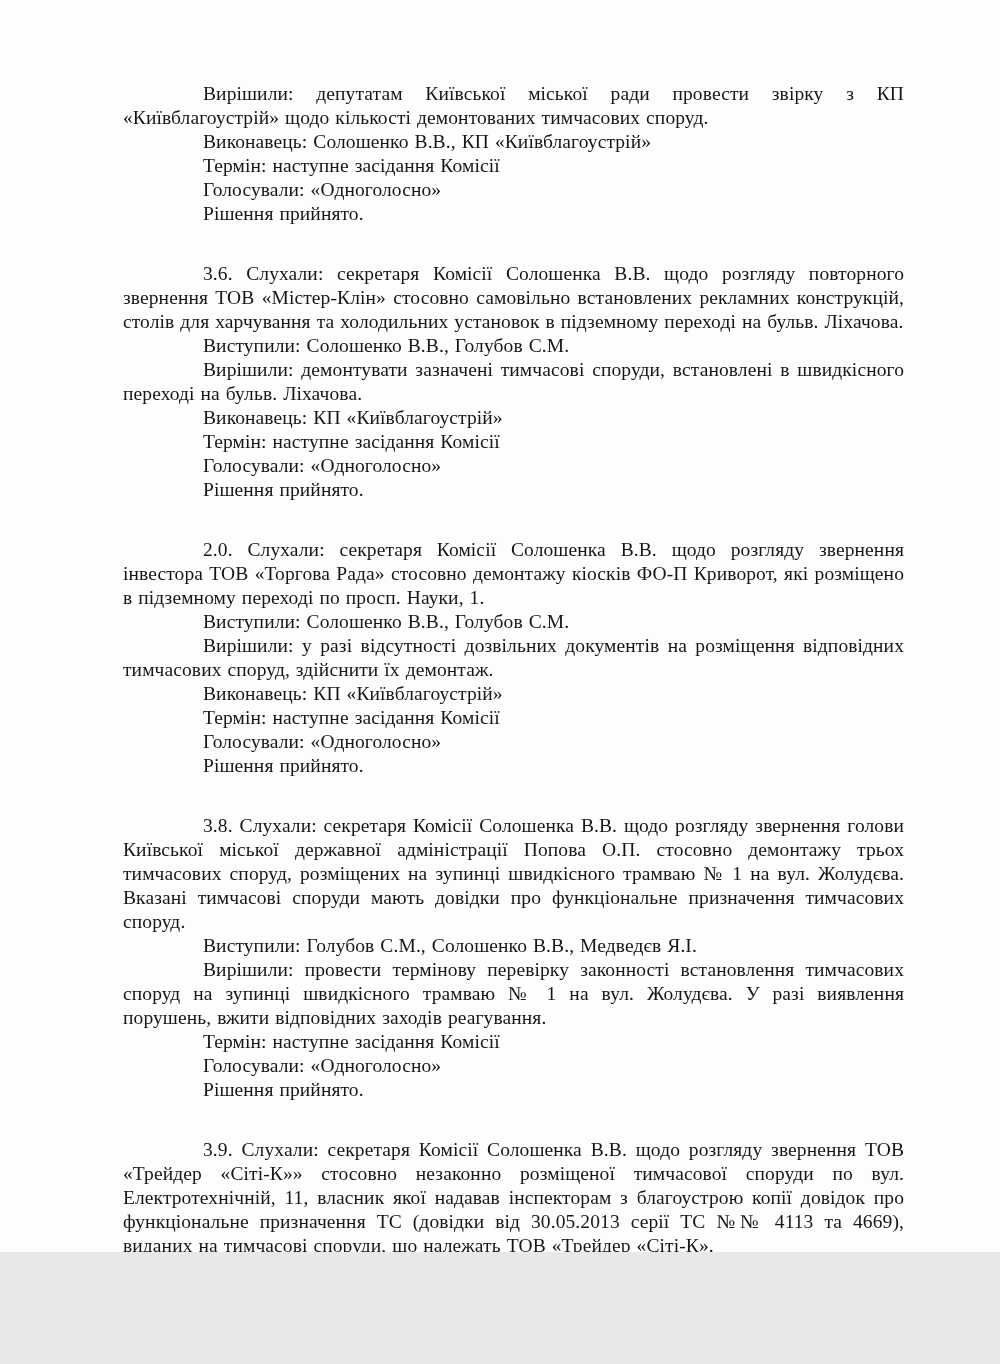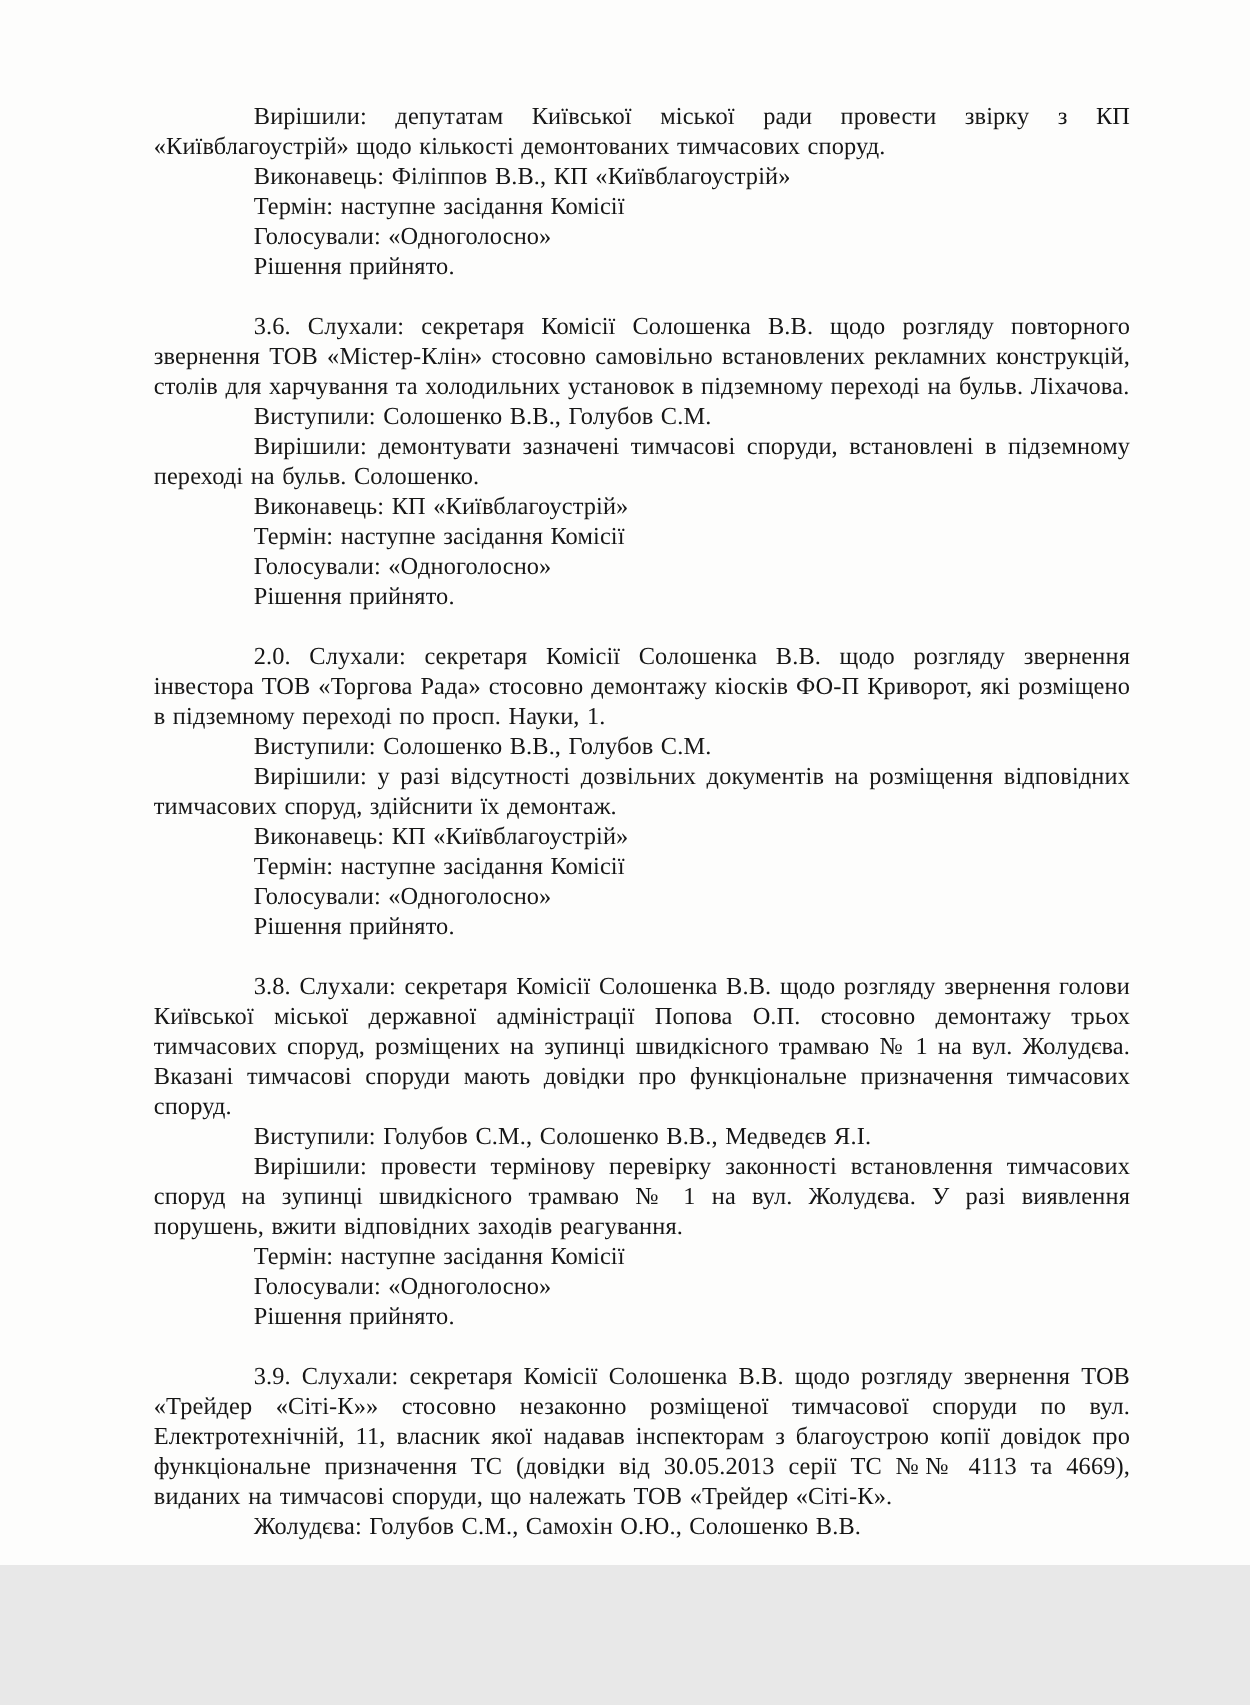--- a/index.html
+++ b/index.html
@@ -16,21 +16,21 @@
     overflow: hidden;
     font-family: "Liberation Serif", "DejaVu Serif", serif;
     color: #161616;
   }
   .text-block {
     position: absolute;
     top: 82px;
     left: 123px;
     width: 781px;
   }
-  .section { margin-top: 24px; }
+  .section { margin-top: 36px; }
   .section:first-child { margin-top: 0; }
   p.para {
     margin: 0;
     font-size: 19.5px;
     line-height: 24px;
     text-align: justify;
     text-indent: 80px;
     letter-spacing: 0.1px;
     word-spacing: 1px;
   }
@@ -44,30 +44,30 @@
 </style>
 </head>
 <body>
 
 <div class="page">
 
   <div class="text-block">
 
     <div class="section">
       <p class="para">Вирішили: депутатам Київської міської ради провести звірку з КП «Київблагоустрій» щодо кількості демонтованих тимчасових споруд.</p>
-      <p class="para">Виконавець: Філіппов В.В., КП «Київблагоустрій»</p>
+      <p class="para">Виконавець: Солошенко В.В., КП «Київблагоустрій»</p>
       <p class="para">Термін: наступне засідання Комісії</p>
       <p class="para">Голосували: «Одноголосно»</p>
       <p class="para">Рішення прийнято.</p>
     </div>
 
     <div class="section">
       <p class="para">3.6. Слухали: секретаря Комісії Солошенка В.В. щодо розгляду повторного звернення ТОВ «Містер-Клін» стосовно самовільно встановлених рекламних конструкцій, столів для харчування та холодильних установок в підземному переході на бульв. Ліхачова.</p>
       <p class="para">Виступили: Солошенко В.В., Голубов С.М.</p>
-      <p class="para">Вирішили: демонтувати зазначені тимчасові споруди, встановлені в підземному переході на бульв. Солошенко.</p>
+      <p class="para">Вирішили: демонтувати зазначені тимчасові споруди, встановлені в швидкісного переході на бульв. Ліхачова.</p>
       <p class="para">Виконавець: КП «Київблагоустрій»</p>
       <p class="para">Термін: наступне засідання Комісії</p>
       <p class="para">Голосували: «Одноголосно»</p>
       <p class="para">Рішення прийнято.</p>
     </div>
 
     <div class="section">
       <p class="para">2.0. Слухали: секретаря Комісії Солошенка В.В. щодо розгляду звернення інвестора ТОВ «Торгова Рада» стосовно демонтажу кіосків ФО-П Криворот, які розміщено в підземному переході по просп. Науки, 1.</p>
       <p class="para">Виступили: Солошенко В.В., Голубов С.М.</p>
       <p class="para">Вирішили: у разі відсутності дозвільних документів на розміщення відповідних тимчасових споруд, здійснити їх демонтаж.</p>

